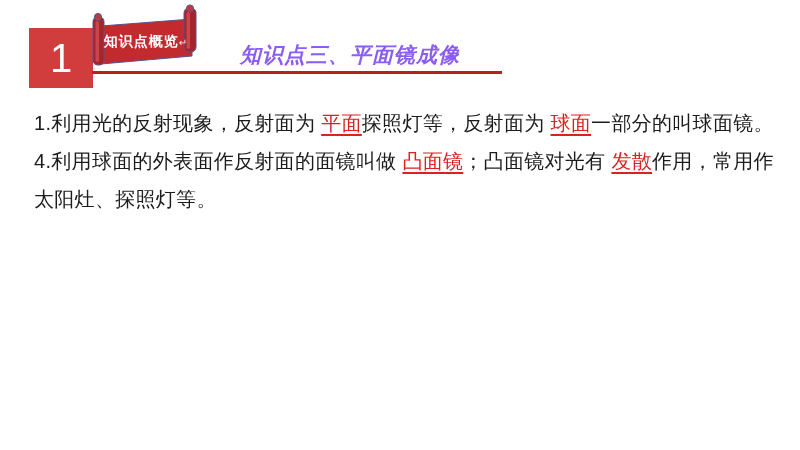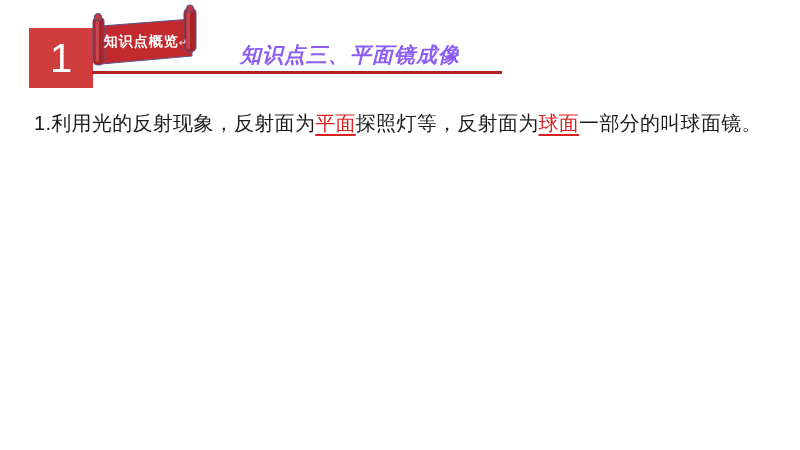--- a/index.html
+++ b/index.html
@@ -36,20 +36,21 @@
   .body-text{
     position:absolute;left:34px;top:104px;width:752px;
     font-size:20px;color:#1c1c1c;letter-spacing:0.3px;
   }
   .line{height:38px;line-height:38px;white-space:nowrap;}
   .hl{
     color:#DC2121;
     text-decoration:underline;
     text-decoration-thickness:2px;
     text-underline-offset:4px;
+    margin-left:6px;
   }
 </style>
 </head>
 <body>
 
 <div class="slide">
 
   <div class="num-square">
       <span>1</span>
     </div>
@@ -68,15 +69,17 @@
       <circle cx="102" cy="4.5" r="3.6" fill="#C0393E" stroke="#55558E" stroke-width="1"></circle>
     </svg>
     <div class="banner-label"><span>知识点概览</span><span class="return-mark">↵</span></div>
   </div>
 
   <div class="title">知识点三、平面镜成像</div>
   <div class="title-underline"></div>
 
   <div class="body-text">
     <div class="line"><span>1.利用光的反射现象，反射面为</span><span class="hl">平面</span><span>探照灯等，反射面为</span><span class="hl">球面</span><span>一部分的叫球面镜。</span></div>
+    <div class="line"><span>4.利用球面的外表面作反射面的面镜叫做</span><span class="hl">凸面镜</span><span>；凸面镜对光有</span><span class="hl">发散</span><span>作用，常用作</span></div>
+    <div class="line"><span>太阳灶、探照灯等。</span></div>
   </div>
 
 </div>
 
 </body></html>

